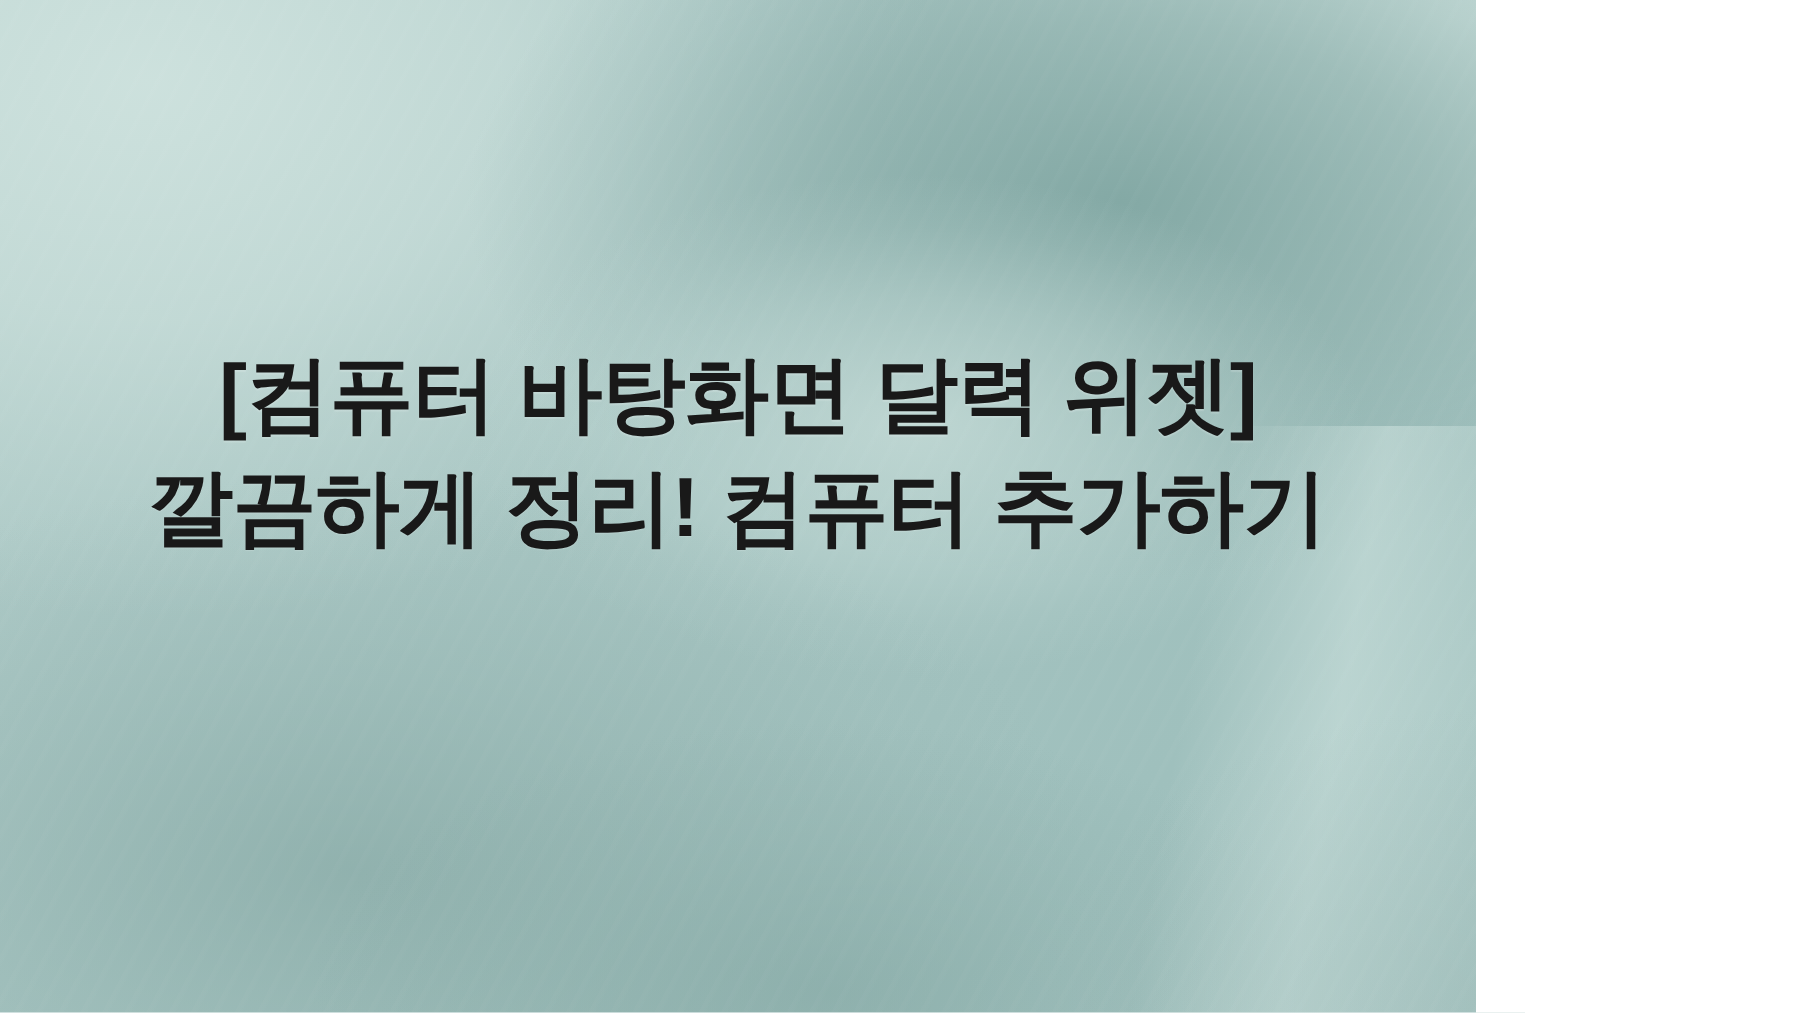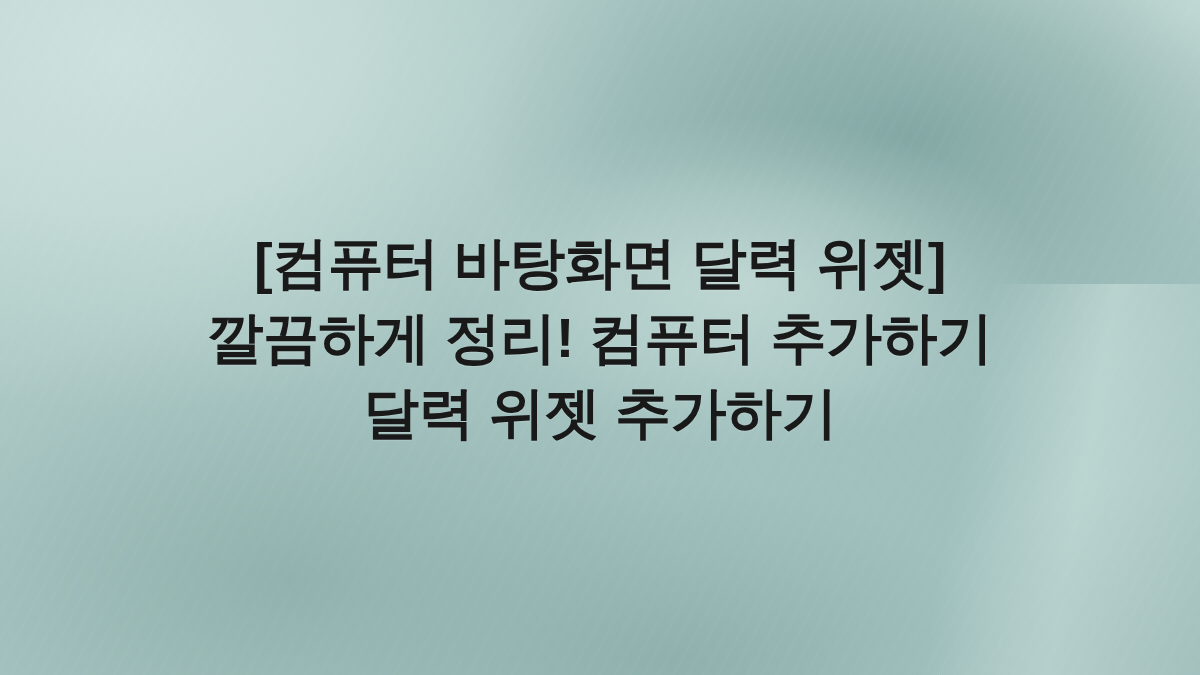--- a/index.html
+++ b/index.html
@@ -4,21 +4,21 @@
 <title>Thumbnail Banner</title>
 <style>
   html, body {
     margin: 0;
     padding: 0;
     background: #ffffff;
   }
 
   #canvas {
     position: relative;
-    width: 1200px;
+    width: 984px;
     height: 675px;
     overflow: hidden;
     font-family: "Liberation Sans", "DejaVu Sans", sans-serif;
     background-color: #a9c6c3;
   }
 
   
   .bg-layer {
     position: absolute;
     inset: 0;
@@ -160,16 +160,15 @@
   <div class="bg-layer bg-swirl-eye"></div>
   <div class="bg-layer bg-blob-bl"></div>
   <div class="bg-layer bg-blob-bc"></div>
   <div class="bg-layer bg-streak-r"></div>
   <div class="bg-layer bg-vignette"></div>
   <div class="bg-layer bg-sheen"></div>
 
   <div class="headline">
     <span class="headline-line">[컴퓨터 바탕화면 달력 위젯]</span>
     <span class="headline-line">깔끔하게 정리! 컴퓨터 추가하기</span>
-    <span class="headline-line">달력 위젯 추가하기</span>
   </div>
 
 </div>
 
 </body></html>

